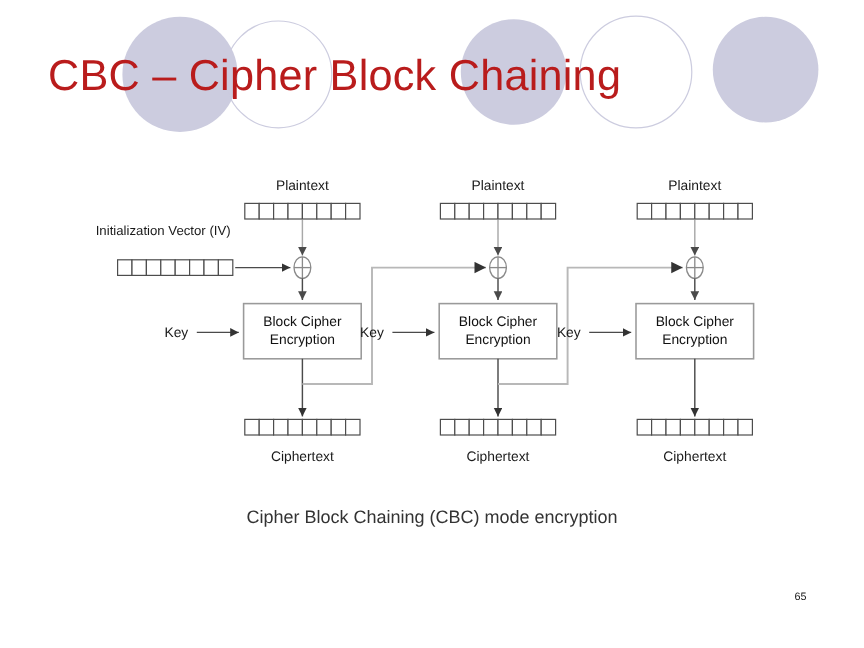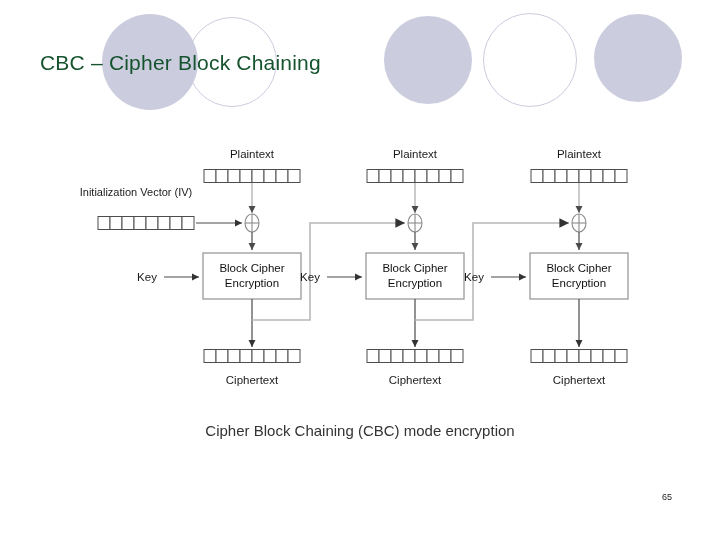--- a/index.html
+++ b/index.html
@@ -38,23 +38,23 @@
   .deco-outline {
     background: transparent;
     border: 1.6px solid #ccccdf;
   }
 
   
   #slide-title {
     position: absolute;
     left: 40px;
     top: 44px;
-    font-size: 21px;
+    font-size: 36px;
     line-height: 38px;
-    color: #14532d;
+    color: #b91c1c;
     font-family: "Liberation Sans", sans-serif;
     font-weight: normal;
     white-space: nowrap;
     letter-spacing: 0.2px;
   }
 
   
   #diagram-wrap {
     position: absolute;
     left: 0;

